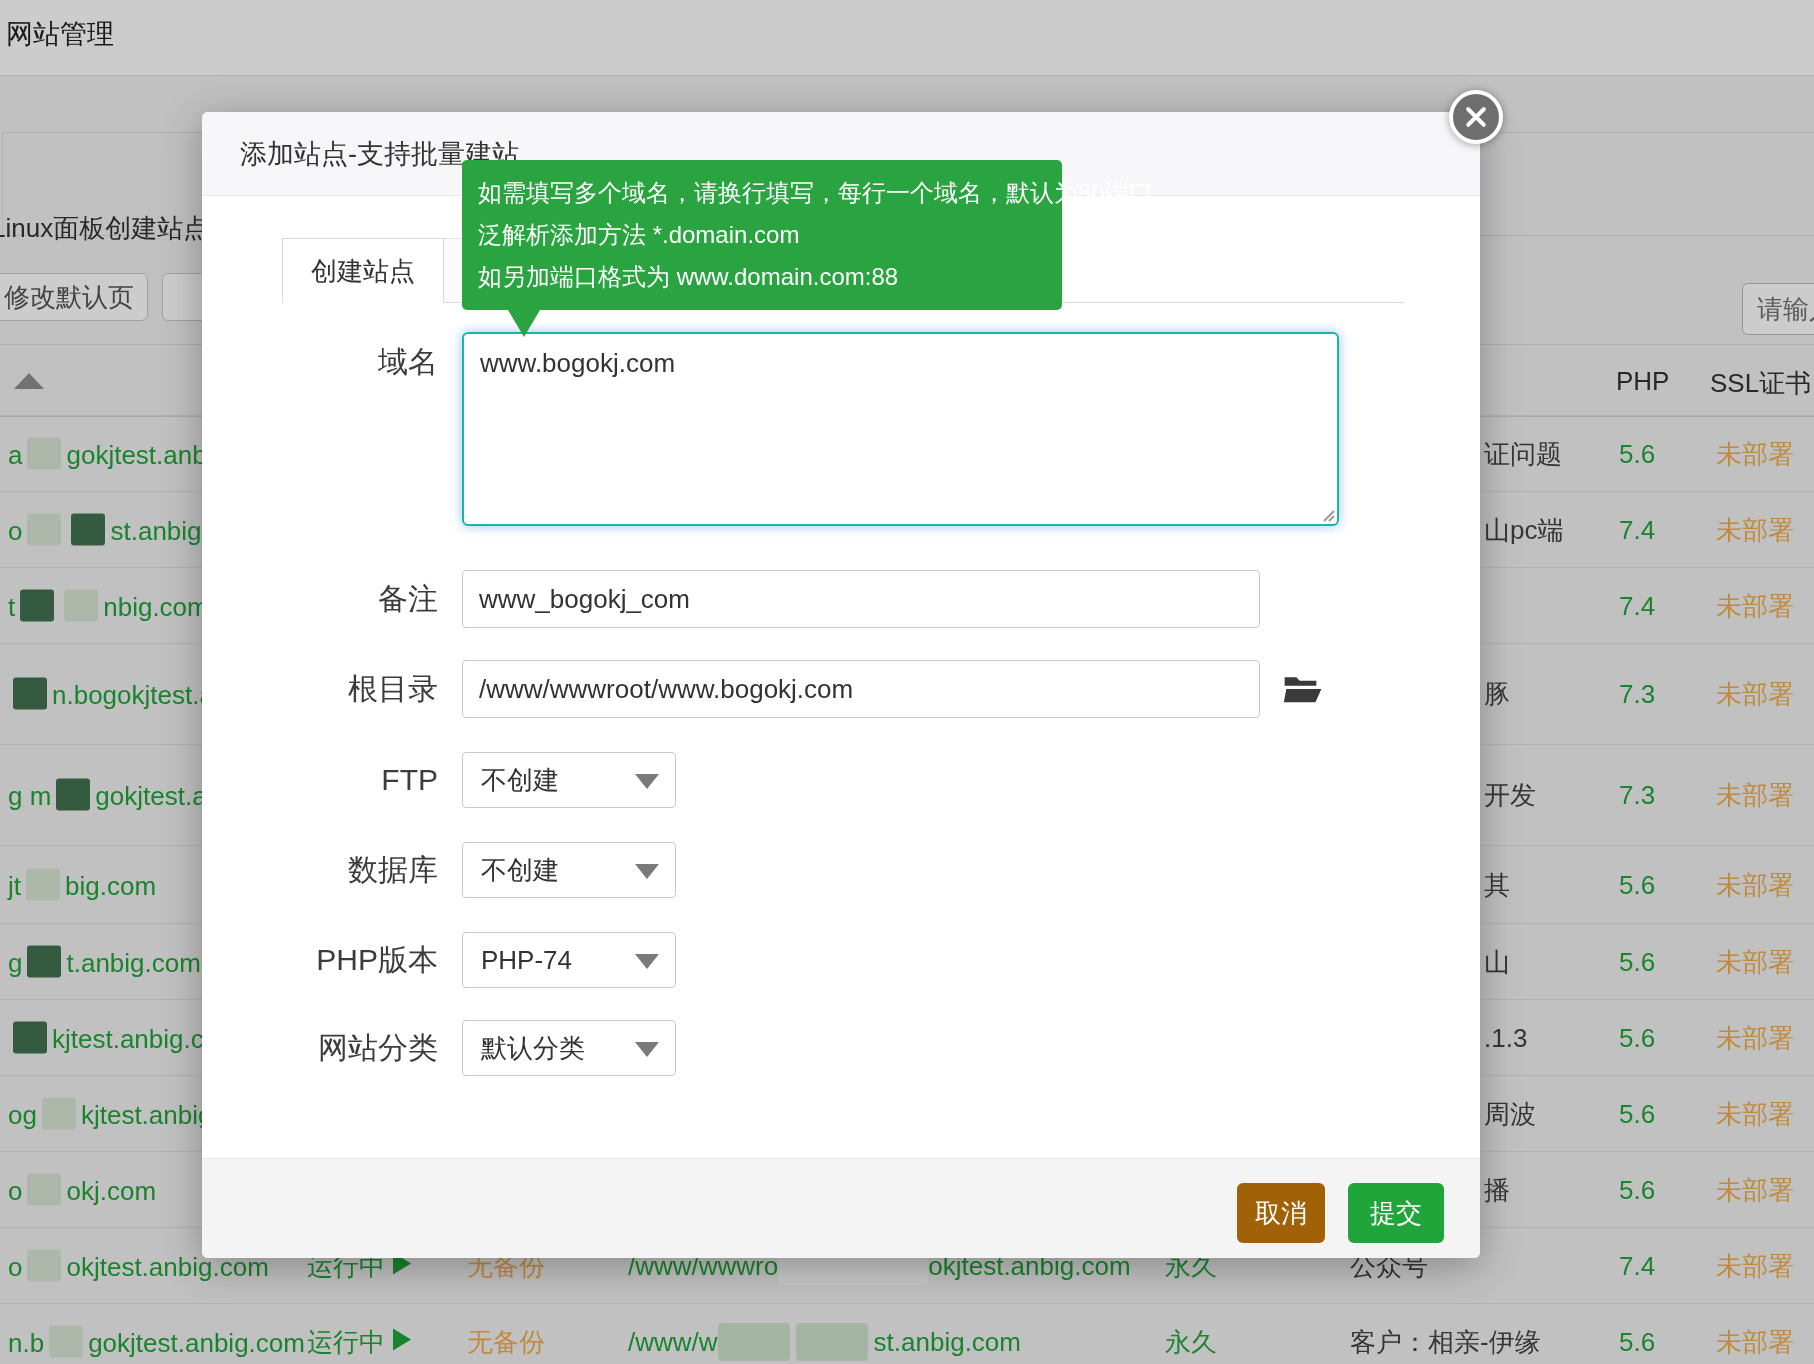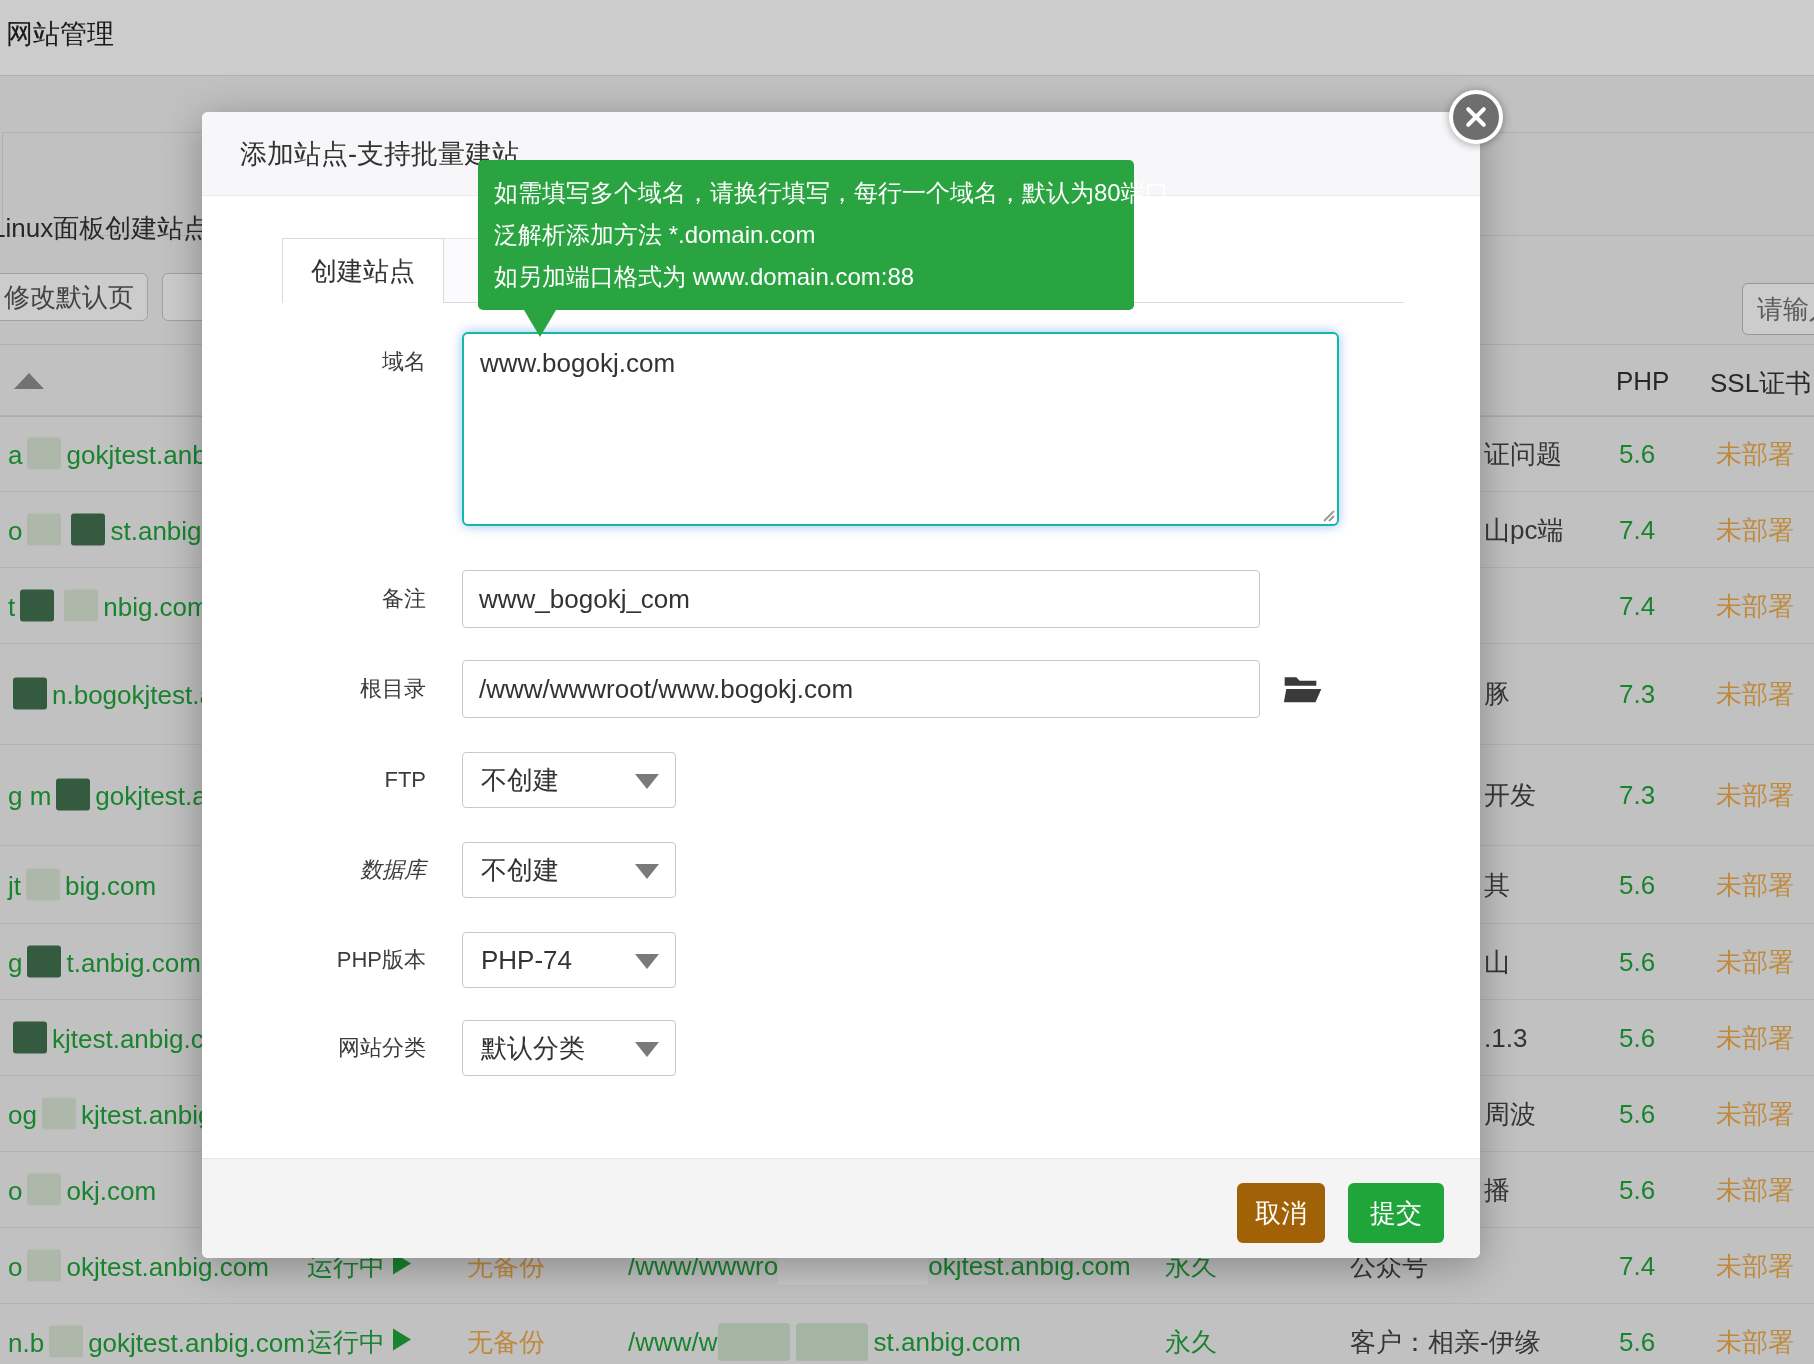--- a/index.html
+++ b/index.html
@@ -61,26 +61,26 @@
     background:#6e6e6e; border:4px solid #fff; box-shadow:0 1px 8px rgba(0,0,0,.35); cursor:pointer; }
   .m-close .bar { position:absolute; left:50%; top:50%; width:26px; height:4px; background:#fff; border-radius:2px; }
   .m-close .bar.a { transform:translate(-50%,-50%) rotate(45deg); }
   .m-close .bar.b { transform:translate(-50%,-50%) rotate(-45deg); }
 
   .tabs-row { position:absolute; left:80px; top:126px; width:1122px; height:65px; border-bottom:1px solid #d9d9e2; }
   .tab-ghost { position:absolute; left:161px; top:0; width:220px; height:64px; border:1px solid #e3e3ea; border-bottom:none; background:#fbfbfd; }
   .tab-active { position:absolute; left:0; top:0; width:162px; height:65px; background:#fff;
     border:1px solid #d9d9e2; border-bottom:none; text-align:center; line-height:64px; font-size:26px; color:#333; cursor:pointer; }
 
-  .tooltip { position:absolute; left:276px; top:48px; width:656px; height:150px; background:#2aa441;
+  .tooltip { position:absolute; left:260px; top:48px; width:600px; height:150px; background:#2aa441;
     border-radius:5px; color:#fff; font-size:24px; padding:12px 16px; line-height:42px; white-space:nowrap; z-index:5; }
   .tooltip .arrow { position:absolute; left:46px; top:150px; width:0; height:0;
     border-left:16px solid transparent; border-right:16px solid transparent; border-top:27px solid #2aa441; }
 
-  .frow-label { position:absolute; left:0; width:224px; text-align:right; font-size:22px; color:#3c3c3c; }
+  .frow-label { position:absolute; left:12px; width:224px; text-align:right; font-size:30px; color:#3c3c3c; }
   .domain-wrap { position:absolute; left:260px; top:220px; width:877px; height:194px; }
   .domain-ta { width:877px; height:194px; border:2px solid #14b8a6; border-radius:6px; resize:none; outline:none;
     box-shadow:0 0 12px rgba(40,120,220,.45); font-size:26px; color:#333; padding:12px 16px;
     font-family:"Liberation Sans","DejaVu Sans",sans-serif; line-height:1.35; }
   .grip { position:absolute; right:4px; bottom:4px; }
 
   .ipt { position:absolute; left:260px; width:798px; height:58px; border:1px solid #c8c8c8; border-radius:4px;
     font-size:26px; color:#333; padding:0 16px; outline:none; background:#fff;
     font-family:"Liberation Sans","DejaVu Sans",sans-serif; }
   .folder-btn { position:absolute; left:1081px; width:40px; height:36px; cursor:pointer; }
@@ -242,21 +242,21 @@
         <path d="M2 10 h21 l-3.5 8 H0.5 z" fill="#3a3a3a"></path>
       </svg>
     </div>
 
     <div class="frow-label" style="top:640px; line-height:56px;">FTP</div>
     <div class="sel" style="top:640px;">
       <span>不创建</span>
       <span class="caret"></span>
     </div>
 
-    <div class="frow-label" style="top:730px; line-height:56px;font-style:italic;">数据库</div>
+    <div class="frow-label" style="top:730px; line-height:56px;">数据库</div>
     <div class="sel" style="top:730px;">
       <span>不创建</span>
       <span class="caret"></span>
     </div>
 
     <div class="frow-label" style="top:820px; line-height:56px;">PHP版本</div>
     <div class="sel" style="top:820px;">
       <span>PHP-74</span>
       <span class="caret"></span>
     </div>

